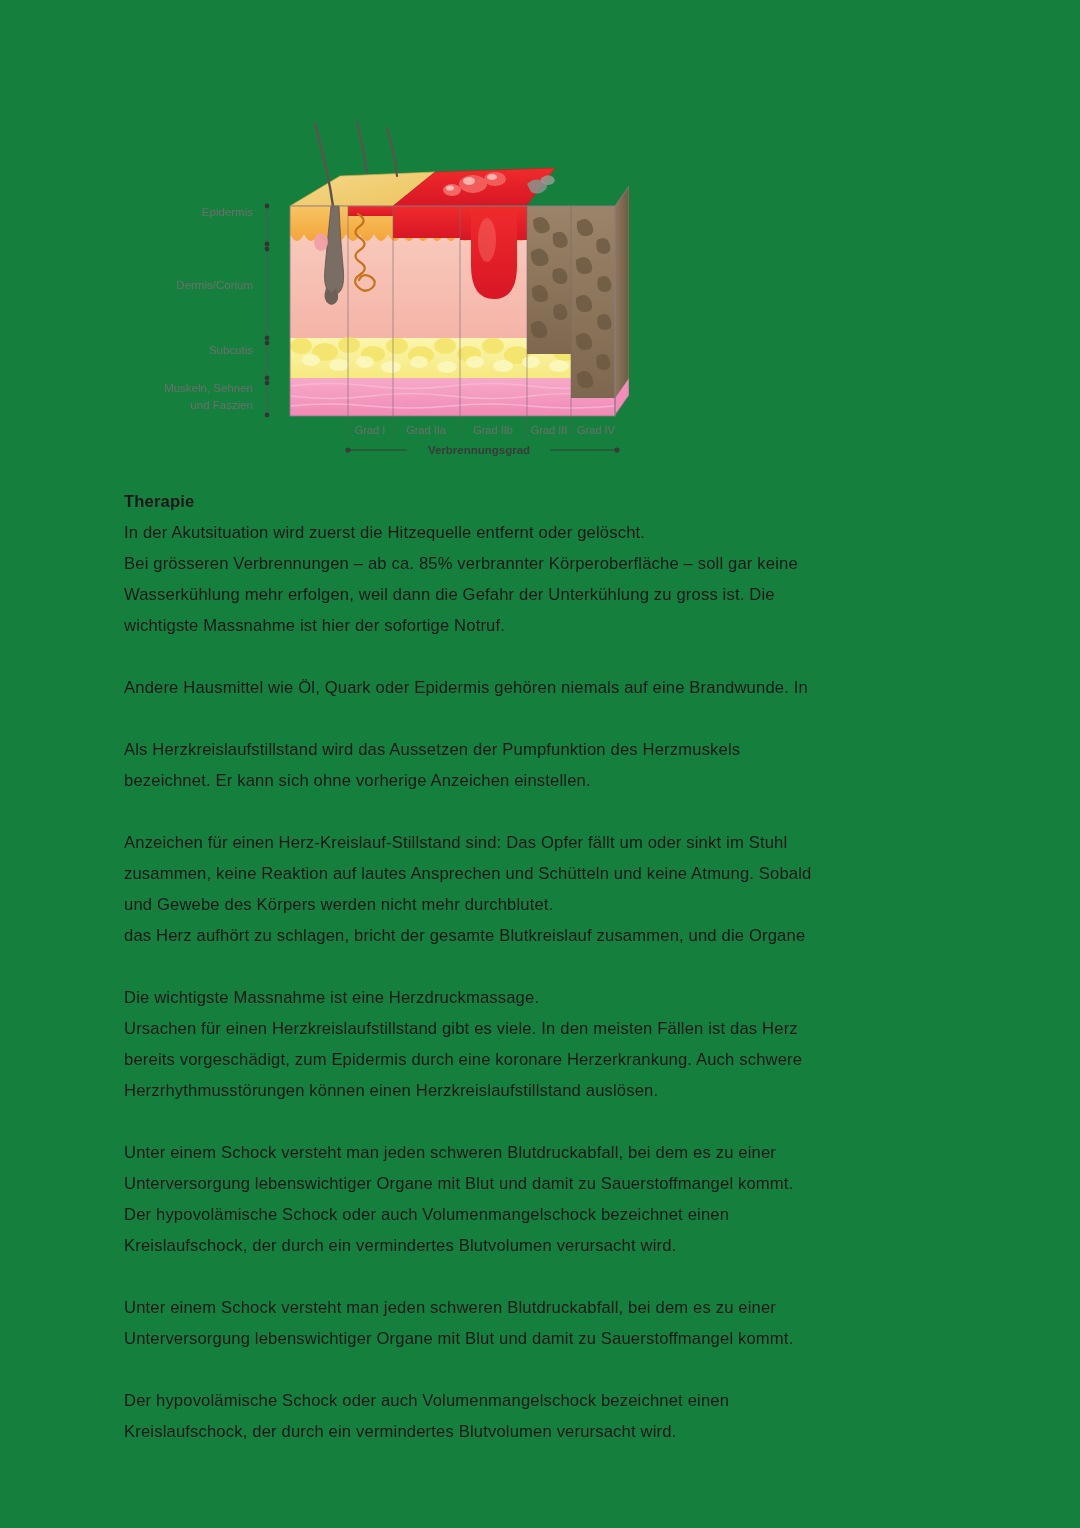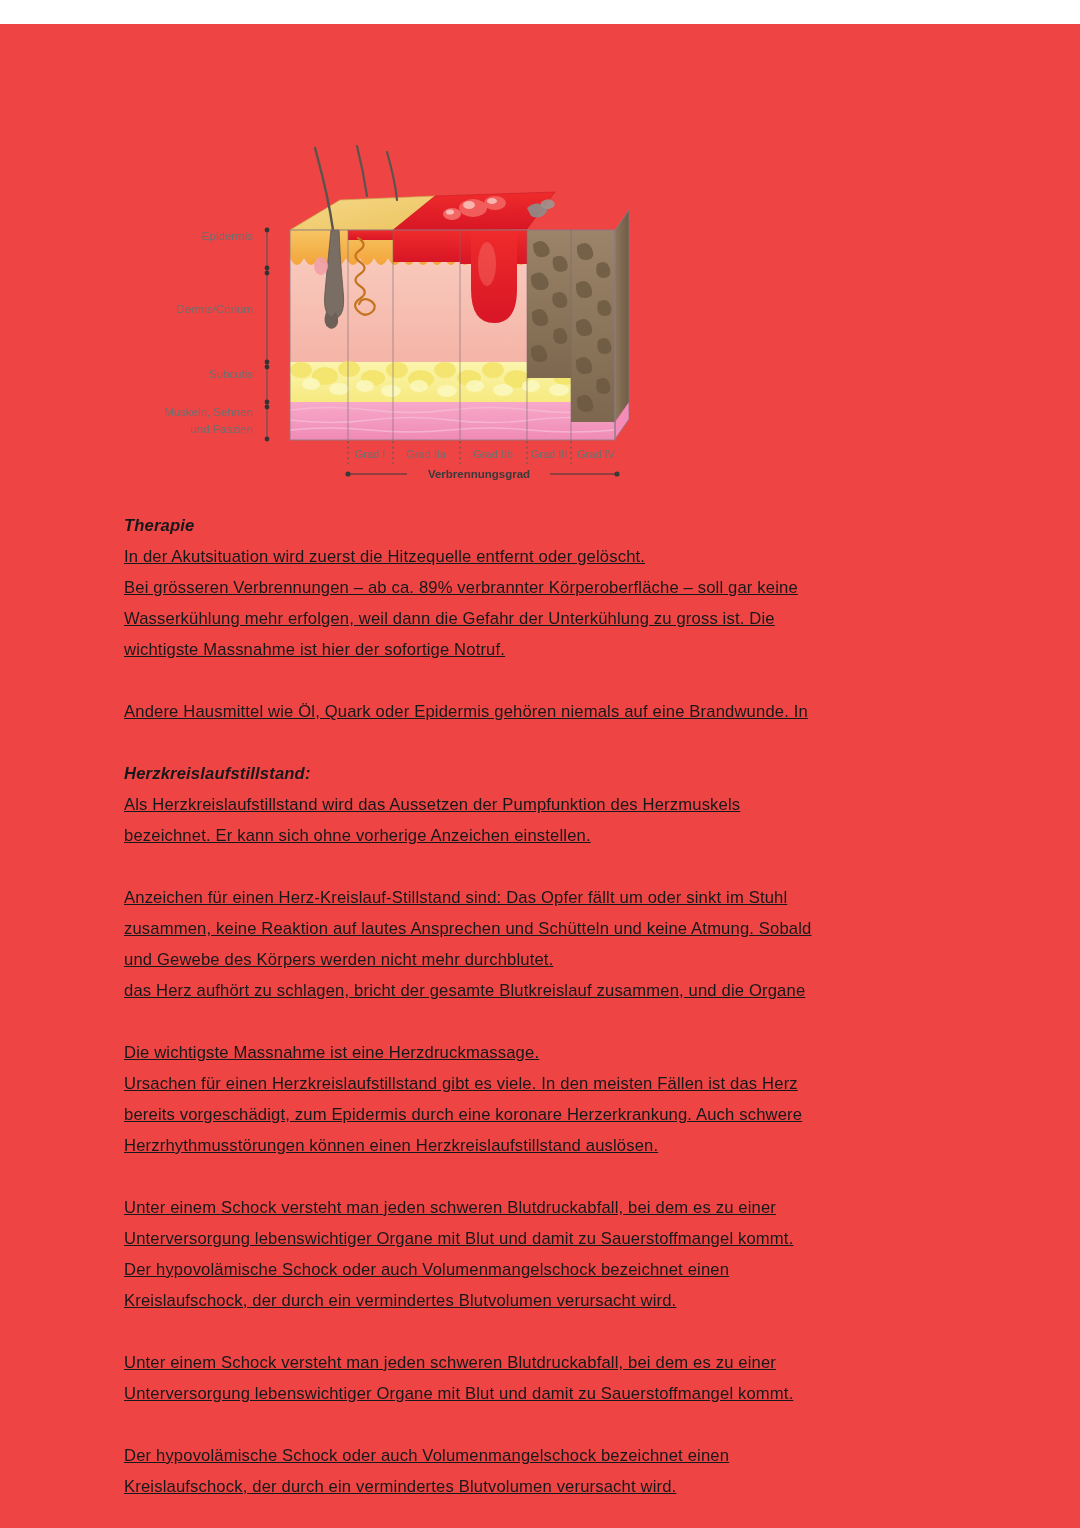--- a/index.html
+++ b/index.html
@@ -12,22 +12,21 @@
     height: 1528px;
     position: relative;
     font-family: "Liberation Sans", sans-serif;
     color: #000000;
     overflow: hidden;
   }
 
   .page {
     position: absolute;
     inset: 0;
-    background: #ef4444;
-    margin-top: 24px;
+    background: #15803d;
   }
 
   
   .figure {
     position: absolute;
     left: 135px;
     top: 110px;
     width: 494px;
     height: 348px;
   }
@@ -59,25 +58,24 @@
   }
   .para {
     font-size: 16.6px;
     line-height: 31px;
     color: #18181a;
     margin: 0;
     letter-spacing: 0.01em;
   }
   .para.heading {
     font-weight: bold;
-    font-style: italic;
   }
   .block { margin: 0; }
   .gap { height: 31px; }
-  .line { display: block; white-space: pre; text-decoration: underline; }
+  .line { display: block; white-space: pre; }
 </style>
 </head>
 <body>
 
 <div class="page">
 
   <div class="figure">
     <svg viewBox="0 0 494 348" xmlns="http://www.w3.org/2000/svg">
       <defs>
         <linearGradient id="gEpi" x1="0" y1="0" x2="0" y2="1">
@@ -321,36 +319,35 @@
       </g>
     </svg>
   </div>
 
   <div class="body-text">
 
     <div class="block">
       <p class="para heading">Therapie</p>
       <p class="para">
         <span class="line">In der Akutsituation wird zuerst die Hitzequelle entfernt oder gelöscht.</span>
-        <span class="line">Bei grösseren Verbrennungen – ab ca. 89% verbrannter Körperoberfläche – soll gar keine</span>
+        <span class="line">Bei grösseren Verbrennungen – ab ca. 85% verbrannter Körperoberfläche – soll gar keine</span>
         <span class="line">Wasserkühlung mehr erfolgen, weil dann die Gefahr der Unterkühlung zu gross ist. Die</span>
         <span class="line">wichtigste Massnahme ist hier der sofortige Notruf.</span>
       </p>
     </div>
     <div class="gap"></div>
 
     <div class="block">
       <p class="para">
         <span class="line">Andere Hausmittel wie Öl, Quark oder Epidermis gehören niemals auf eine Brandwunde. In</span>
       </p>
     </div>
     <div class="gap"></div>
 
     <div class="block">
-      <p class="para heading">Herzkreislaufstillstand:</p>
       <p class="para">
         <span class="line">Als Herzkreislaufstillstand wird das Aussetzen der Pumpfunktion des Herzmuskels</span>
         <span class="line">bezeichnet. Er kann sich ohne vorherige Anzeichen einstellen.</span>
       </p>
     </div>
     <div class="gap"></div>
 
     <div class="block">
       <p class="para">
         <span class="line">Anzeichen für einen Herz-Kreislauf-Stillstand sind: Das Opfer fällt um oder sinkt im Stuhl</span>

